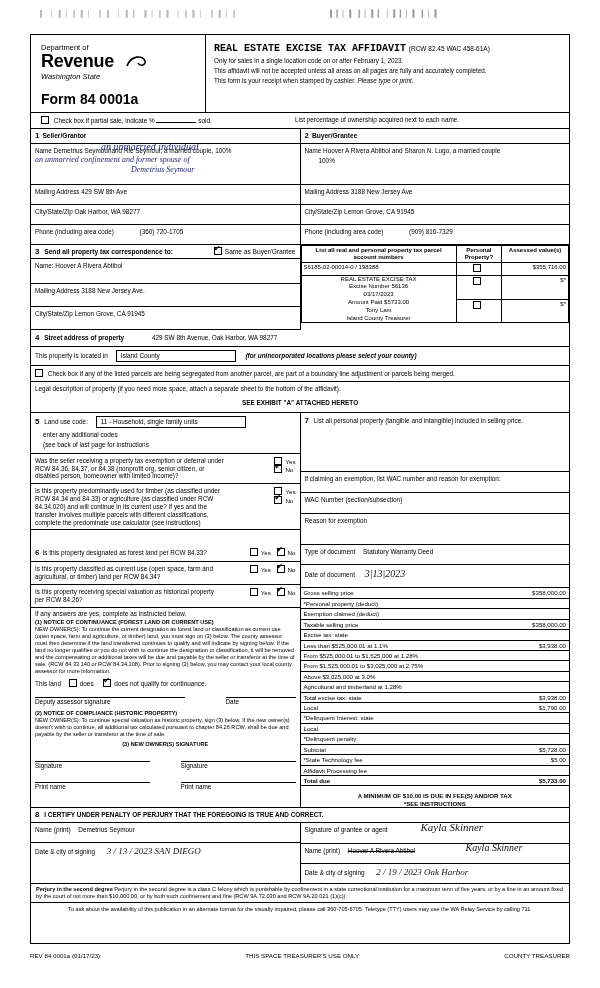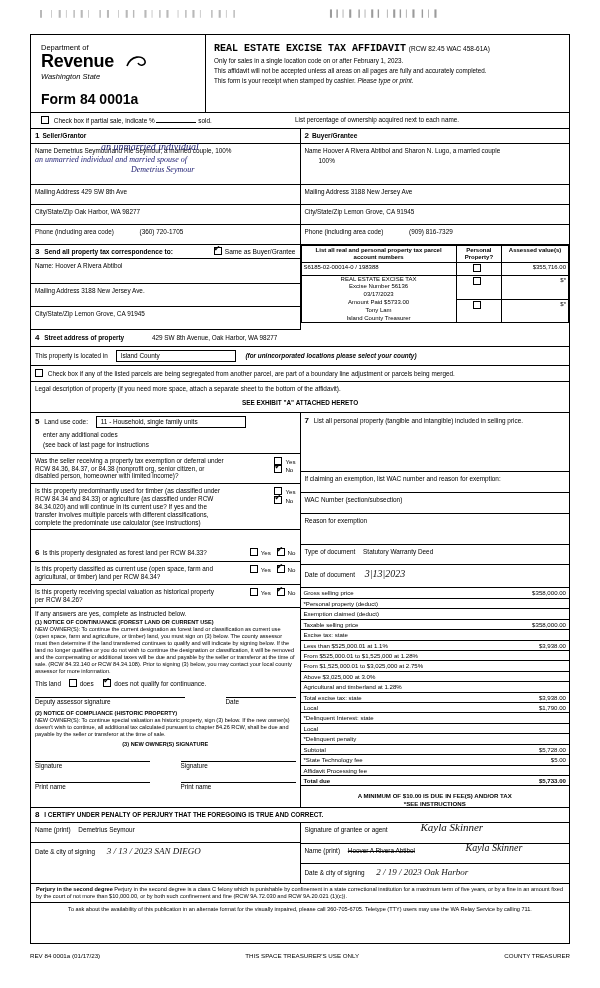--- a/index.html
+++ b/index.html
@@ -100,21 +100,21 @@
 
     <div class="cols">
       <div class="colL">
         <div class="sechdr">
           <span class="secnum">1</span><span>Seller/Grantor</span>
         </div>
         <div class="fld" style="min-height:34px;">
           <span class="lbl">Name</span>
           <span>Demetrius Seymourland Rie Seymour, a married couple, 100%</span>
           <div class="hand" style="position:absolute;left:70px;top:-3px;font-size:10px;">an unmarried individual</div>
-          <div class="hand" style="position:absolute;left:4px;top:11px;font-size:8px;">an unmarried individual and married spouse of</div>
+          <div class="hand" style="position:absolute;left:4px;top:11px;font-size:8px;">an unmarried confinement and former spouse of</div>
           <div class="hand" style="position:absolute;left:100px;top:21px;font-size:8px;">Demetrius Seymour</div>
         </div>
         <div class="fld">
           <span class="lbl">Mailing Address</span>
           <span>429 SW 8th Ave</span>
         </div>
         <div class="fld">
           <span class="lbl">City/State/Zip</span>
           <span>Oak Harbor, WA  98277</span>
         </div>

